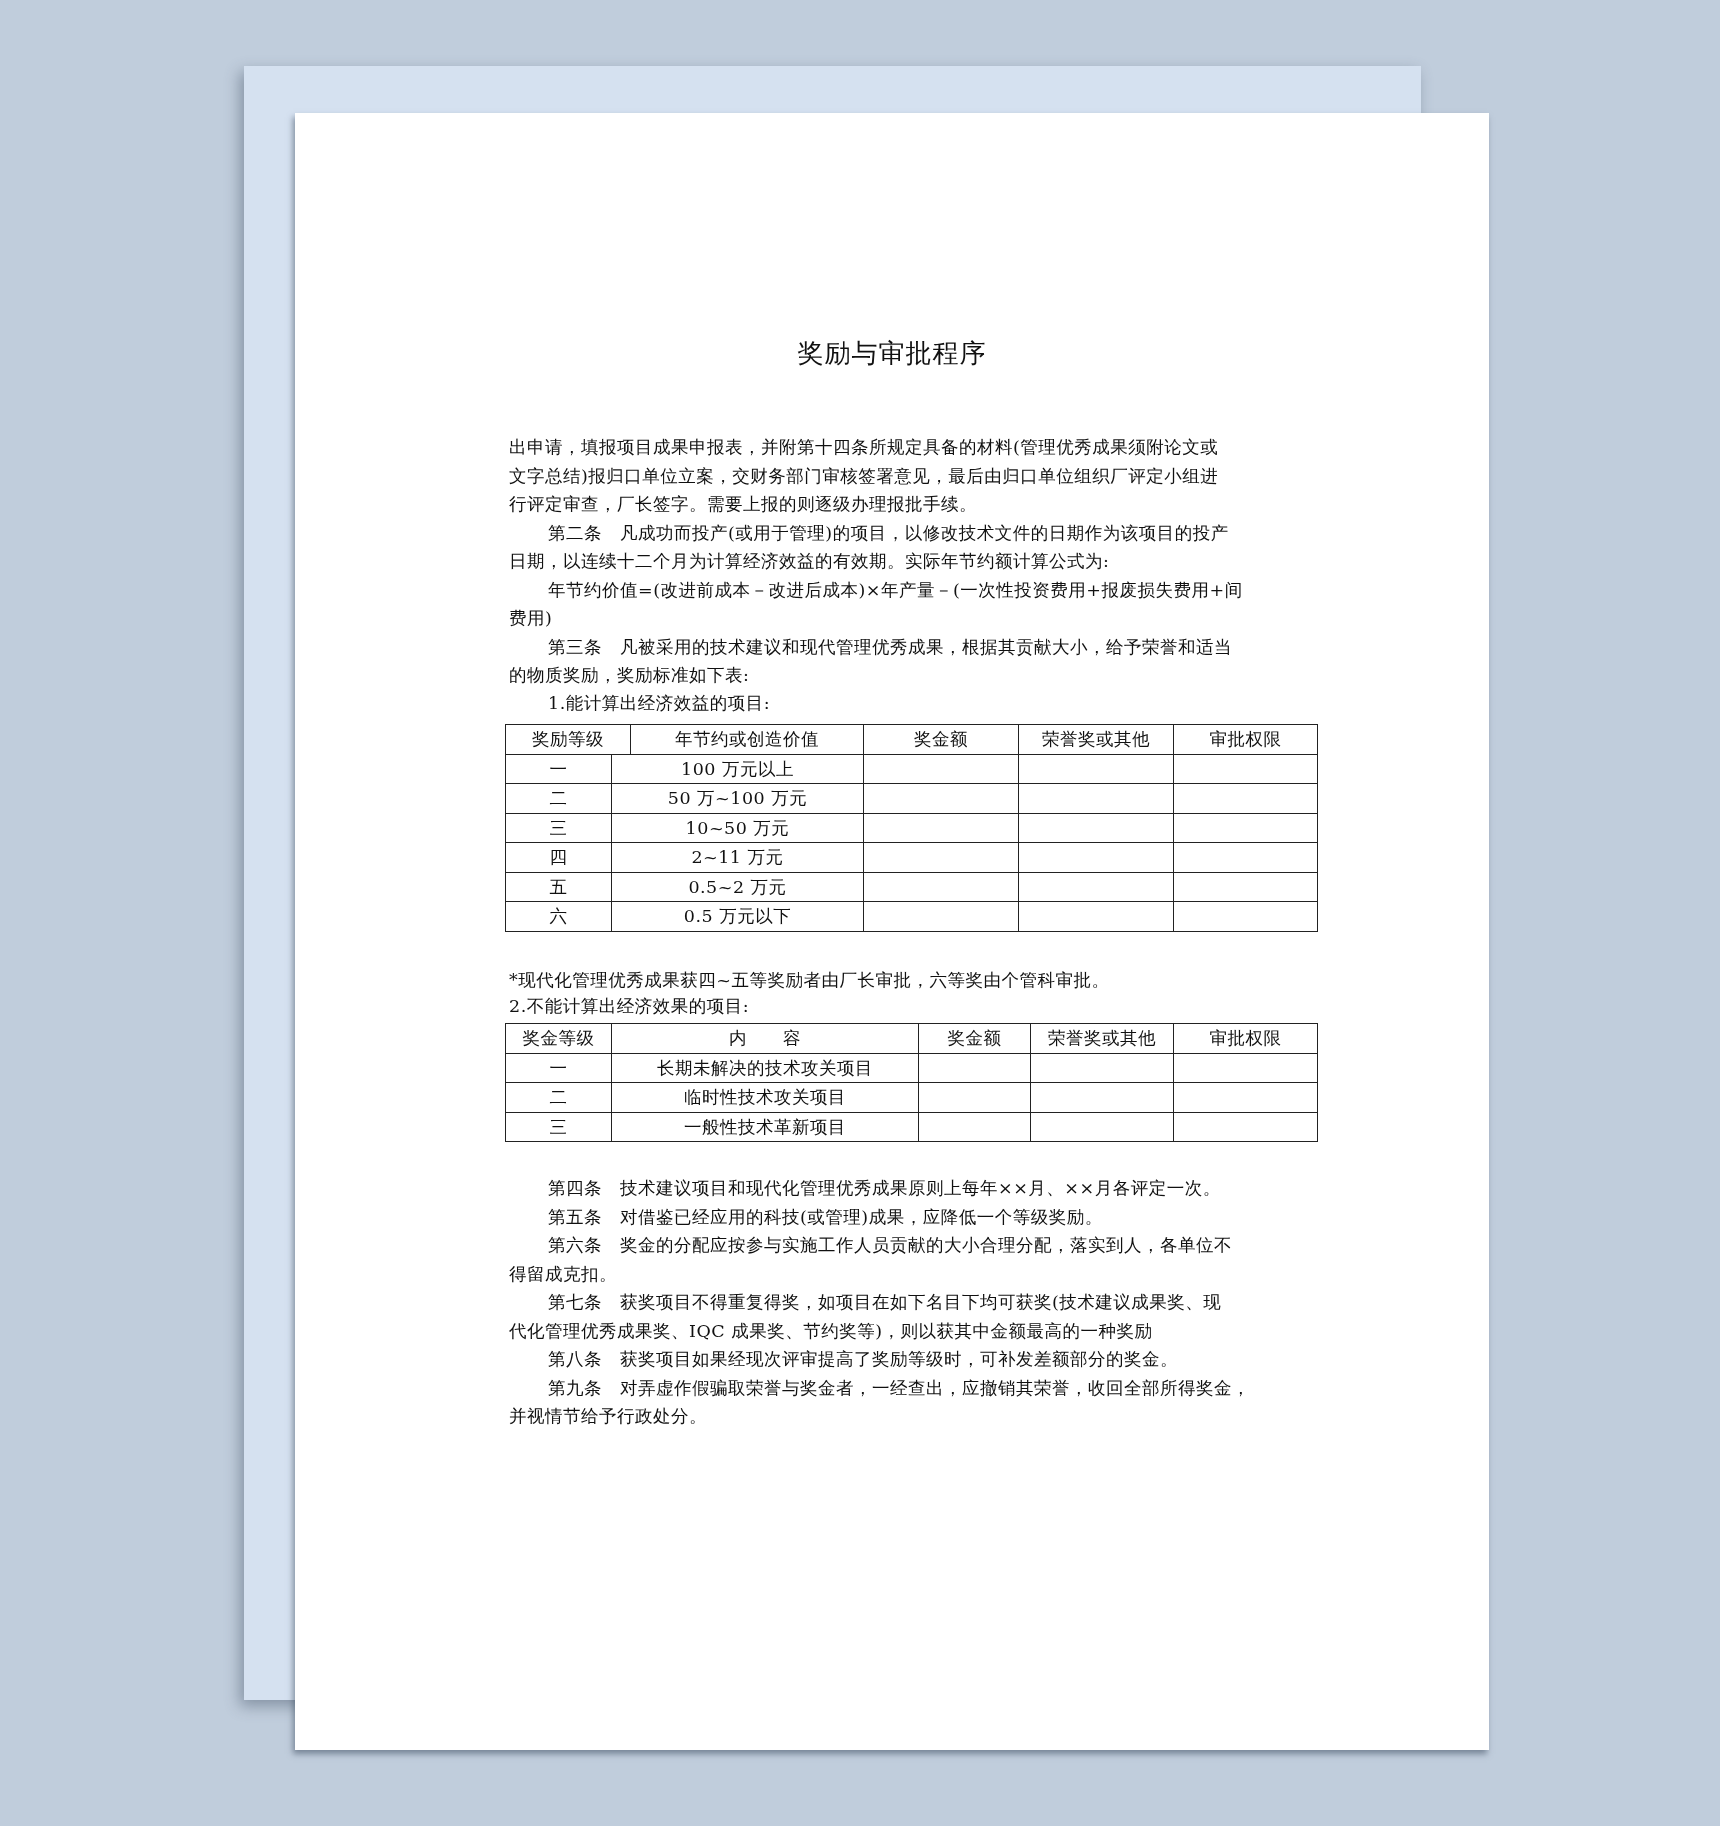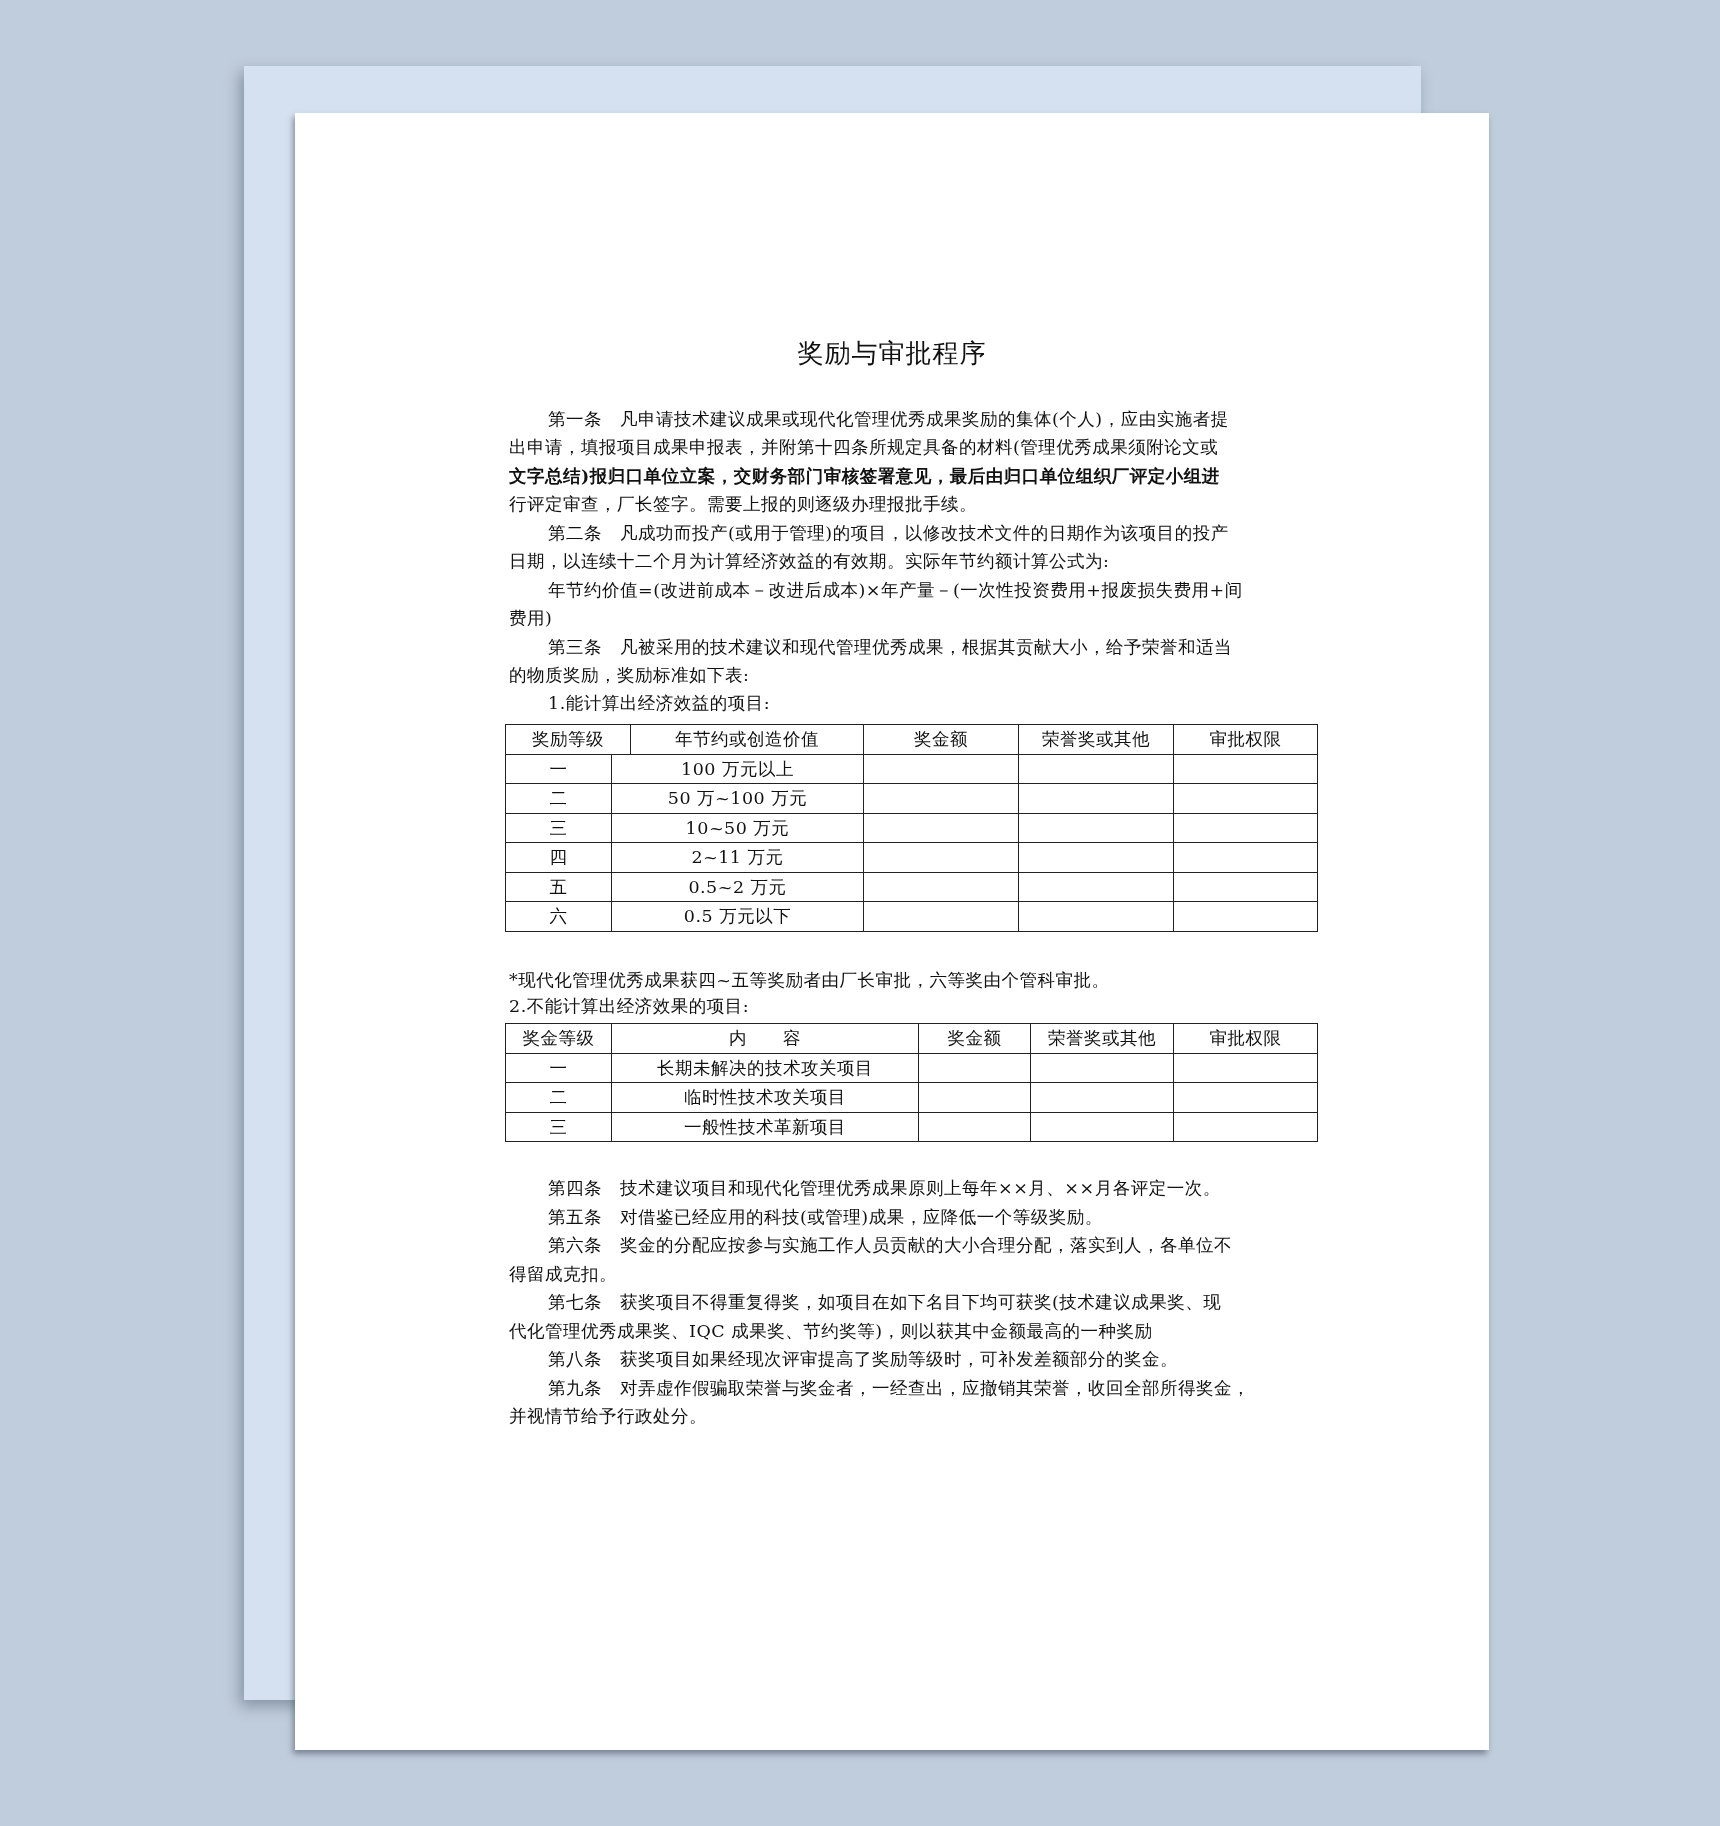--- a/index.html
+++ b/index.html
@@ -44,23 +44,22 @@
 </style>
 </head>
 <body>
 
 <div class="back-page"></div>
 
 <div class="front-page">
 
   <div class="title">奖励与审批程序</div>
 
-  <div class="line indent" style="top:294px;"><span>第一条</span><span class="gap"></span><span>凡申请技术建议成果或现代化管理优秀成果奖励的集体(个人)，应由实施者提</span></div>
   <div class="line flush" style="top:322px;">出申请，填报项目成果申报表，并附第十四条所规定具备的材料(管理优秀成果须附论文或</div>
-  <div class="line flush" style="top:351px;font-weight:bold;">文字总结)报归口单位立案，交财务部门审核签署意见，最后由归口单位组织厂评定小组进</div>
+  <div class="line flush" style="top:351px;">文字总结)报归口单位立案，交财务部门审核签署意见，最后由归口单位组织厂评定小组进</div>
   <div class="line flush" style="top:379px;">行评定审查，厂长签字。需要上报的则逐级办理报批手续。</div>
 
   <div class="line indent" style="top:408px;"><span>第二条</span><span class="gap"></span><span>凡成功而投产(或用于管理)的项目，以修改技术文件的日期作为该项目的投产</span></div>
   <div class="line indent" style="top:465px;">年节约价值=(改进前成本－改进后成本)×年产量－(一次性投资费用+报废损失费用+间</div>
 
   <div class="line flush" style="top:436px;">日期，以连续十二个月为计算经济效益的有效期。实际年节约额计算公式为:</div>
   <div class="line flush" style="top:493px;">费用)</div>
 
   <div class="line indent" style="top:522px;"><span>第三条</span><span class="gap"></span><span>凡被采用的技术建议和现代管理优秀成果，根据其贡献大小，给予荣誉和适当</span></div>
   <div class="line flush" style="top:550px;">的物质奖励，奖励标准如下表:</div>

